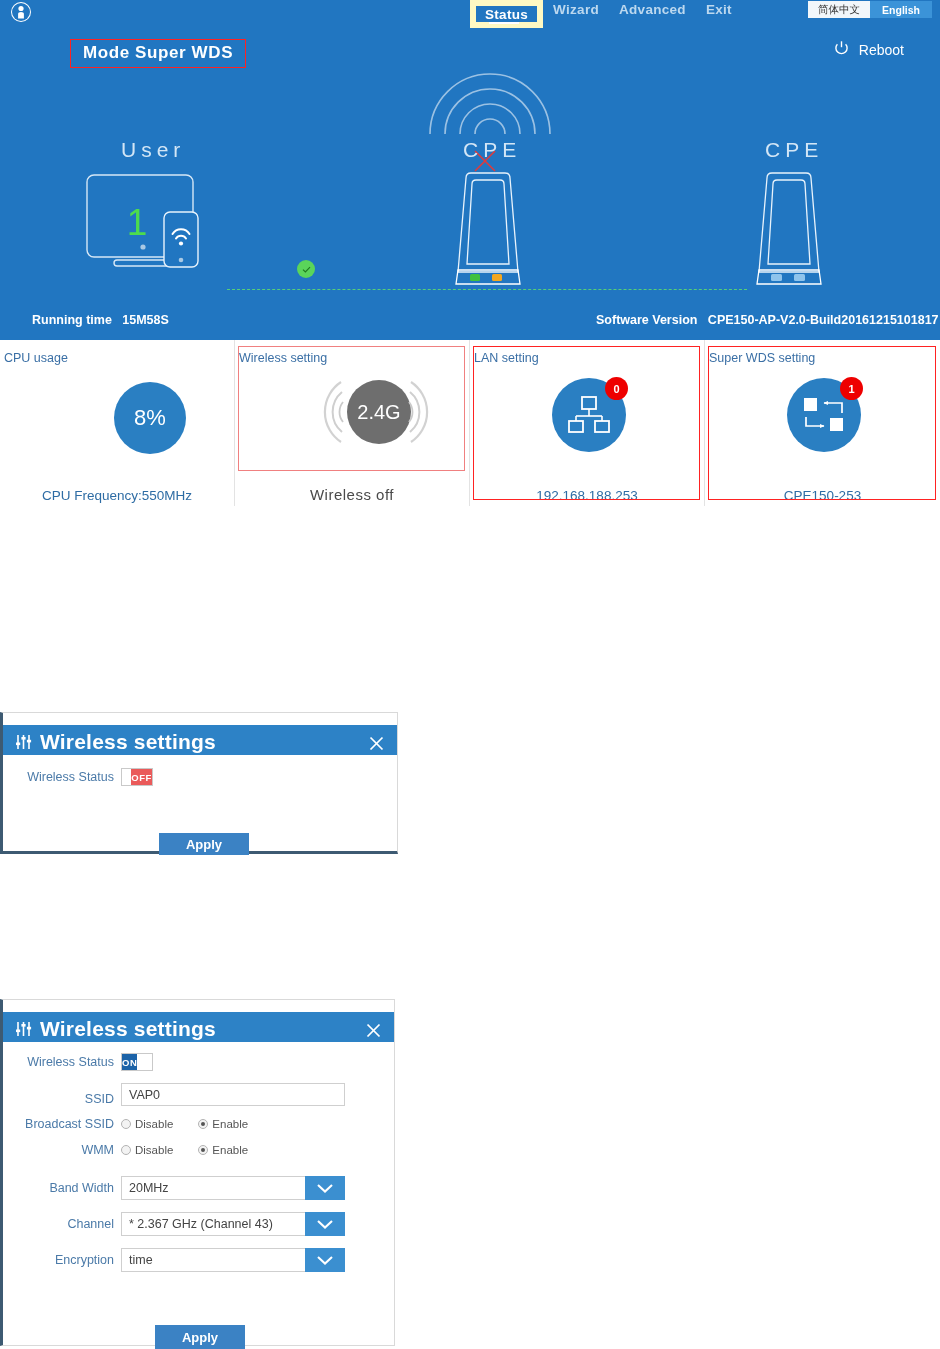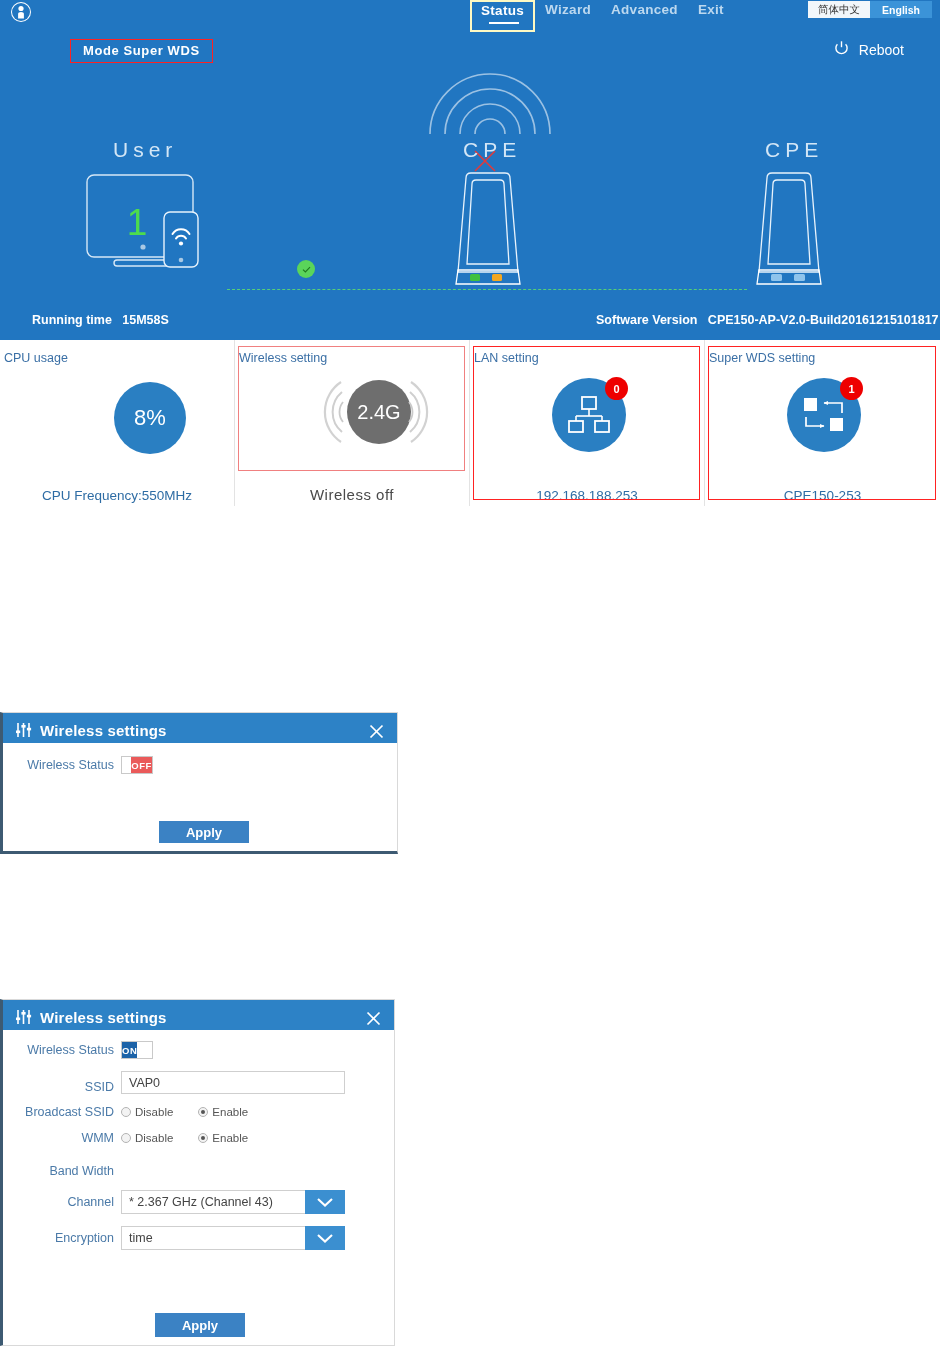--- a/index.html
+++ b/index.html
@@ -37,22 +37,22 @@
     color: #bcd8ef;
     font-size: 13.5px;
     font-weight: bold;
     padding: 2px 10px 0 10px;
     letter-spacing: 0.3px;
     white-space: nowrap;
     cursor: pointer;
   }
   .nav-item.active {
     color: #ffffff;
-    border: 2px solid #fef9c3;
-    padding: 1px 9px 12px 9px;
+    border: 6px solid #fef9c3;
+    padding: 1px 9px 0 9px;
   }
   .nav-underline {
     position: absolute;
     left: 489px; top: 22px;
     width: 30px; height: 2px;
     background: #ffffff;
   }
   .lang-wrap {
     position: absolute; right: 8px; top: 1px;
     display: flex; height: 17px;
@@ -71,21 +71,21 @@
     display: flex; align-items: center; justify-content: center;
     cursor: pointer;
     font-weight: bold;
   }
 
   
   .mode-badge {
     position: absolute; left: 70px; top: 39px;
     border: 1px solid #ff2222;
     color: #ffffff;
-    font-size: 13px; font-weight: bold;
+    font-size: 17px; font-weight: bold;
     padding: 3px 12px 4px 12px;
     letter-spacing: 0.6px;
     white-space: nowrap;
     cursor: pointer;
   }
   .reboot {
     position: absolute; right: 36px; top: 40px;
     display: flex; align-items: center; gap: 9px;
     color: #ffffff; font-size: 14px;
     cursor: pointer;
@@ -206,22 +206,23 @@
     border: 1px solid #d9d9d9;
   }
   .dlg1 { left: 0px; top: 712px; width: 398px; height: 142px;
           border-bottom: 3px solid #3d5a72; border-left: 3px solid #3d5a72; }
   .dlg2 { left: 0px; top: 999px; width: 395px; height: 347px;
           border-left: 3px solid #3d5a72; }
   .dlg-title {
     height: 30px; background: #2d82c6;
     display: flex; align-items: center;
     padding: 4px 10px 0 12px;
-    color: #ffffff; font-size: 15px; font-weight: bold;
+    color: #ffffff; font-size: 21px; font-weight: bold;
     letter-spacing: 0.2px;
+    margin-top: 12px;
   }
   .dlg2 .dlg-title { height: 30px; }
   .dlg-title .t-icon { margin-right: 8px; display: flex; }
   .dlg-title .t-text { flex: 1; }
   .dlg-close { cursor: pointer; display: flex; padding: 2px 2px 0 2px; }
 
   .dlg-body { padding: 0; position: relative; }
 
   .frow {
     display: flex; align-items: center;
@@ -336,21 +337,21 @@
   <div class="topo">
 
     <div class="topo-line"></div>
 
     <div class="link-ok">
       <svg width="11" height="11" viewBox="0 0 11 11">
         <path d="M2 5.6 L4.4 8 L9 3.2" fill="none" stroke="#1f7a1f" stroke-width="1.2"></path>
       </svg>
     </div>
 
-    <div class="node-label" style="left:113px; top:78px;text-align:right;">User</div>
+    <div class="node-label" style="left:121px; top:78px;text-align:right;">User</div>
     <div style="position:absolute; left:85px; top:113px;">
       <svg width="132" height="95" viewBox="0 0 132 95">
         <rect x="2" y="2" width="106" height="82" rx="7" fill="none" stroke="#d6e7f6" stroke-width="1.4"></rect>
         <circle cx="58" cy="74" r="2.6" fill="#a9c9e4"></circle>
         <rect x="29" y="87" width="58" height="6" rx="3" fill="none" stroke="#d6e7f6" stroke-width="1.4"></rect>
         <text x="52" y="62" font-family="Liberation Sans, sans-serif" font-size="37" fill="#4ddc4d" text-anchor="middle">1</text>
         <rect x="79" y="39" width="34" height="55" rx="6" fill="#2176c1" stroke="#e8f3fc" stroke-width="1.4"></rect>
         <g fill="none" stroke="#ffffff" stroke-width="2" stroke-linecap="round">
           <path d="M87.5 61 A10 10 0 0 1 104.5 61"></path>
           <path d="M91 65.5 A6 6 0 0 1 101 65.5"></path>
@@ -582,20 +583,28 @@
         </span>
         <span class="ropt">
           <span class="rdot sel"></span>
           <span>Enable</span>
         </span>
       </div>
     </div>
 
     <div class="frow" style="margin-top:19px;">
       <div class="flabel">Band Width</div>
+      <div class="select-wrap">
+        <span class="sval">20MHz</span>
+        <span class="sarrow">
+          <svg width="18" height="11" viewBox="0 0 18 11">
+            <path d="M2 2 L9 8.6 L16 2" fill="none" stroke="#ffffff" stroke-width="2.1"></path>
+          </svg>
+        </span>
+      </div>
     </div>
 
     <div class="frow" style="margin-top:12px;">
       <div class="flabel">Channel</div>
       <div class="select-wrap">
         <span class="sval">* 2.367 GHz (Channel 43)</span>
         <span class="sarrow">
           <svg width="18" height="11" viewBox="0 0 18 11">
             <path d="M2 2 L9 8.6 L16 2" fill="none" stroke="#ffffff" stroke-width="2.1"></path>
           </svg>

